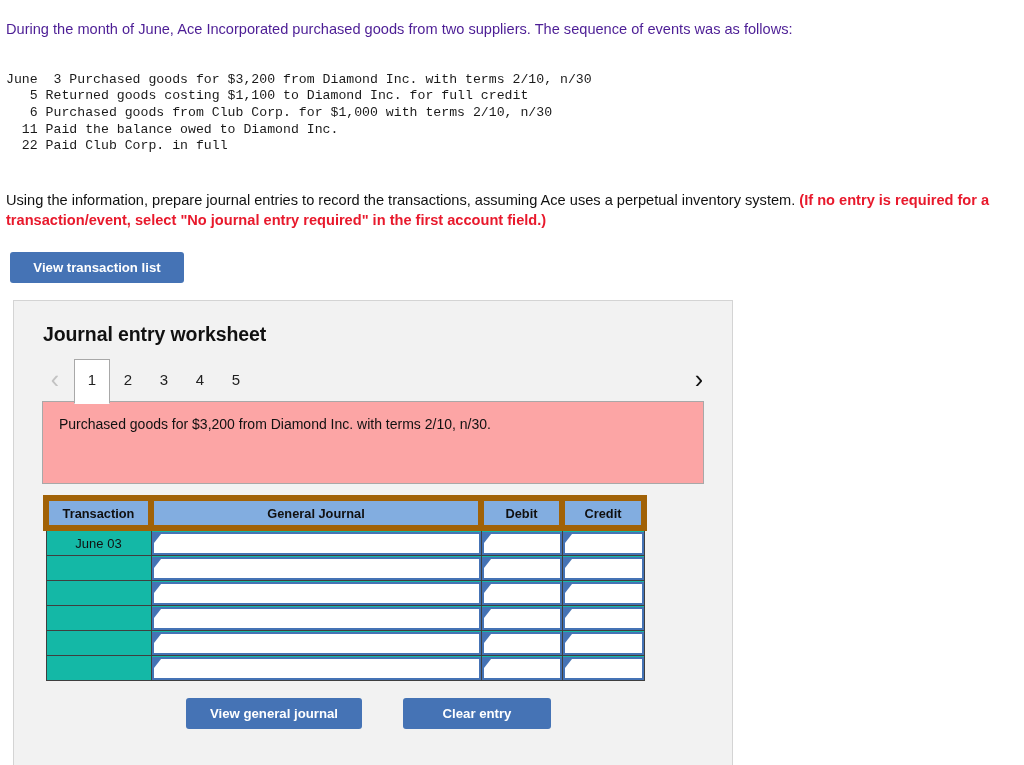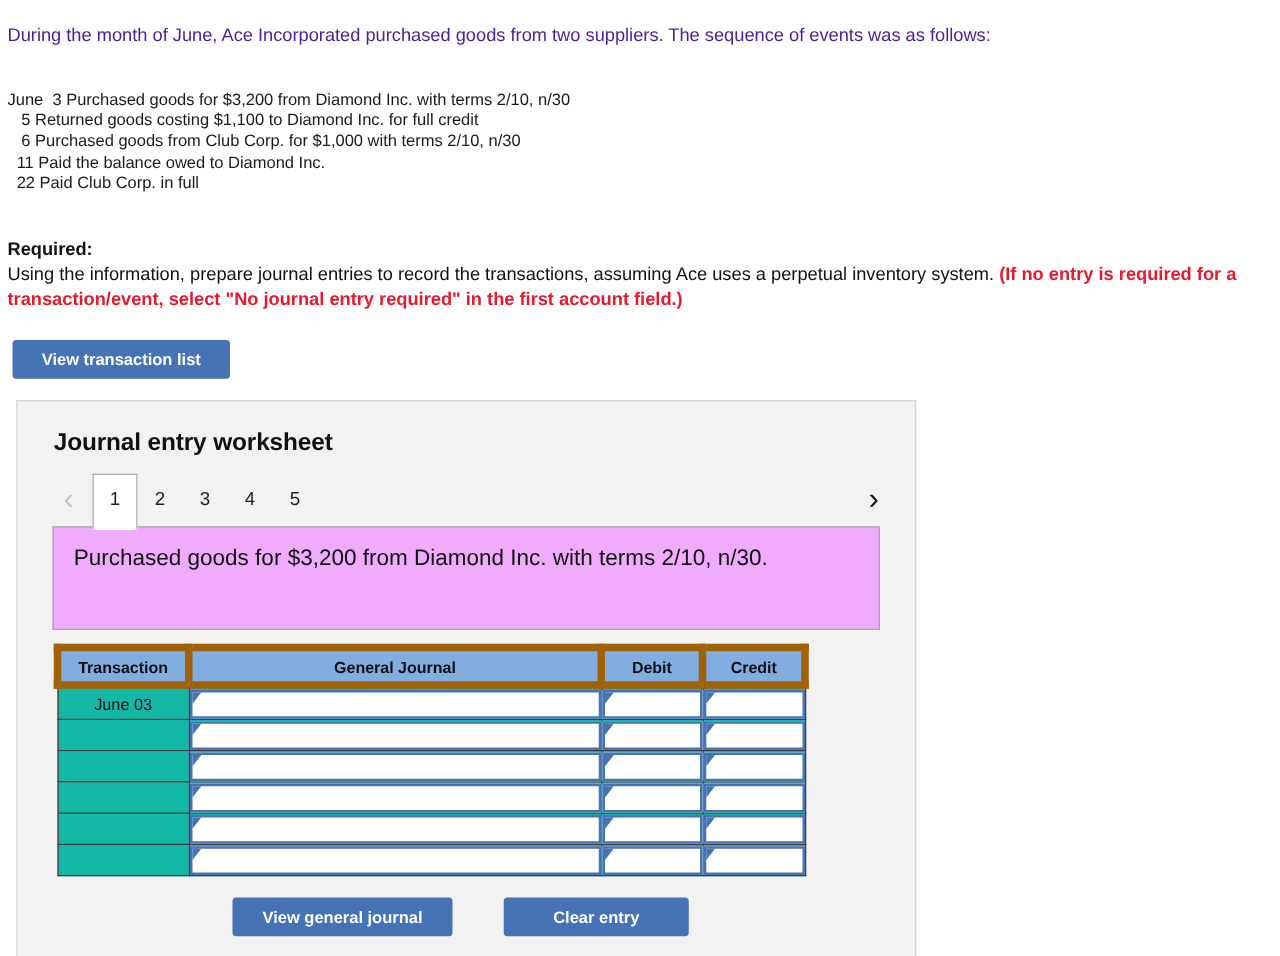--- a/index.html
+++ b/index.html
@@ -18,21 +18,21 @@
 
   
   .intro {
     font-size: 14.6px;
     line-height: 1.35;
     padding: 5px 0 0 6px;
     color: #4c1d95;
   }
 
   .txn-block {
-    font-family: Liberation Sans, sans-serif;
+    font-family: Liberation Mono, monospace;
     font-size: 13.2px;
     line-height: 16.6px;
     padding: 18px 0 0 6px;
     color: #1a1a1a;
     white-space: pre;
   }
 
   
   .required-wrap {
     padding: 22px 0 0 6px;
@@ -146,26 +146,26 @@
     border-bottom-color: #ffffff;
     z-index: 3;
     height: 45px;
     line-height: 40px;
   }
 
   
   .desc-box {
     position: relative;
     margin: -2px 28px 0 28px;
-    background: #f0abfc;
+    background: #fca5a5;
     border: 1px solid #a8a8a8;
     height: 83px;
     box-sizing: border-box;
     padding: 14px 16px 0 16px;
-    font-size: 18px;
+    font-size: 14px;
     color: #111111;
     z-index: 1;
   }
 
   .note {
     color: #a23b32;
     font-size: 11.4px;
     font-weight: bold;
     padding: 9px 0 0 30px;
   }
@@ -247,21 +247,20 @@
 
   <p class="intro">During the month of June, Ace Incorporated purchased goods from two suppliers. The sequence of events was as follows:</p>
 
   <pre class="txn-block">June  3 Purchased goods for $3,200 from Diamond Inc. with terms 2/10, n/30
    5 Returned goods costing $1,100 to Diamond Inc. for full credit
    6 Purchased goods from Club Corp. for $1,000 with terms 2/10, n/30
   11 Paid the balance owed to Diamond Inc.
   22 Paid Club Corp. in full</pre>
 
   <div class="required-wrap">
-    <span class="required-label">Required:</span>
     <span class="required-body"><span>Using the information, prepare journal entries to record the transactions, assuming Ace uses a perpetual inventory system. </span><span class="red-note">(If no entry is required for a transaction/event, select "No journal entry required" in the first account field.)</span></span>
   </div>
 
   <button class="btn btn-view-txn">View transaction list</button>
 
   <div class="panel">
 
     <div class="panel-title">Journal entry worksheet</div>
 
     <div class="tabstrip">

